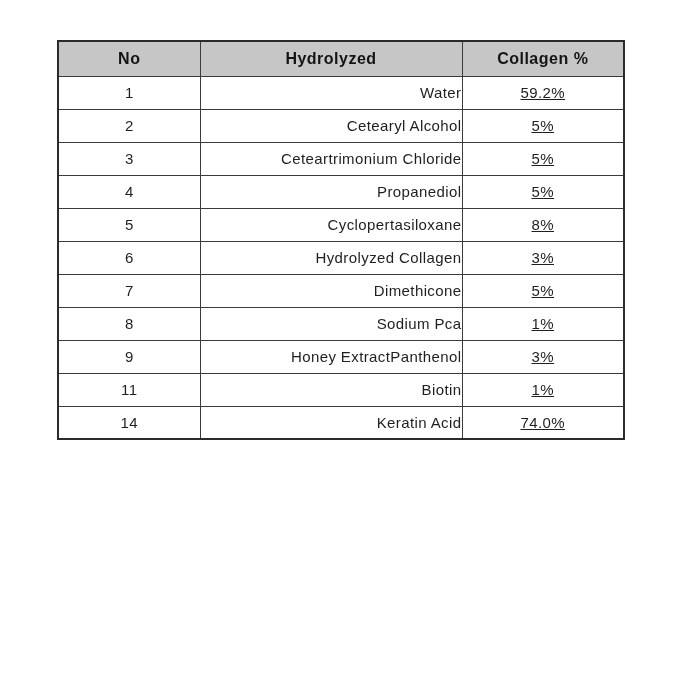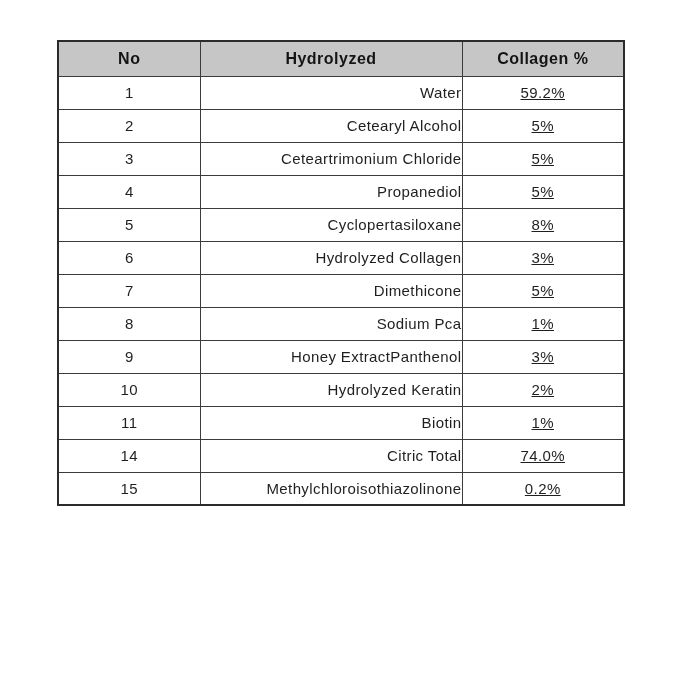--- a/index.html
+++ b/index.html
@@ -121,34 +121,24 @@
           <td class="col-no">8</td>
           <td class="col-desc">Sodium Pca</td>
           <td class="col-percent">1%</td>
         </tr>
         <tr>
           <td class="col-no">9</td>
           <td class="col-desc">Honey ExtractPanthenol</td>
           <td class="col-percent">3%</td>
         </tr>
         <tr>
-          <td class="col-no">10</td>
-          <td class="col-desc">Hydrolyzed Keratin</td>
-          <td class="col-percent">2%</td>
-        </tr>
-        <tr>
           <td class="col-no">11</td>
           <td class="col-desc">Biotin</td>
           <td class="col-percent">1%</td>
         </tr>
         <tr>
           <td class="col-no">14</td>
-          <td class="col-desc">Citric Total</td>
+          <td class="col-desc">Keratin Acid</td>
           <td class="col-percent">74.0%</td>
-        </tr>
-        <tr>
-          <td class="col-no">15</td>
-          <td class="col-desc">Methylchloroisothiazolinone</td>
-          <td class="col-percent">0.2%</td>
         </tr>
       </tbody>
   </table>
 </div>
 
 </body></html>

